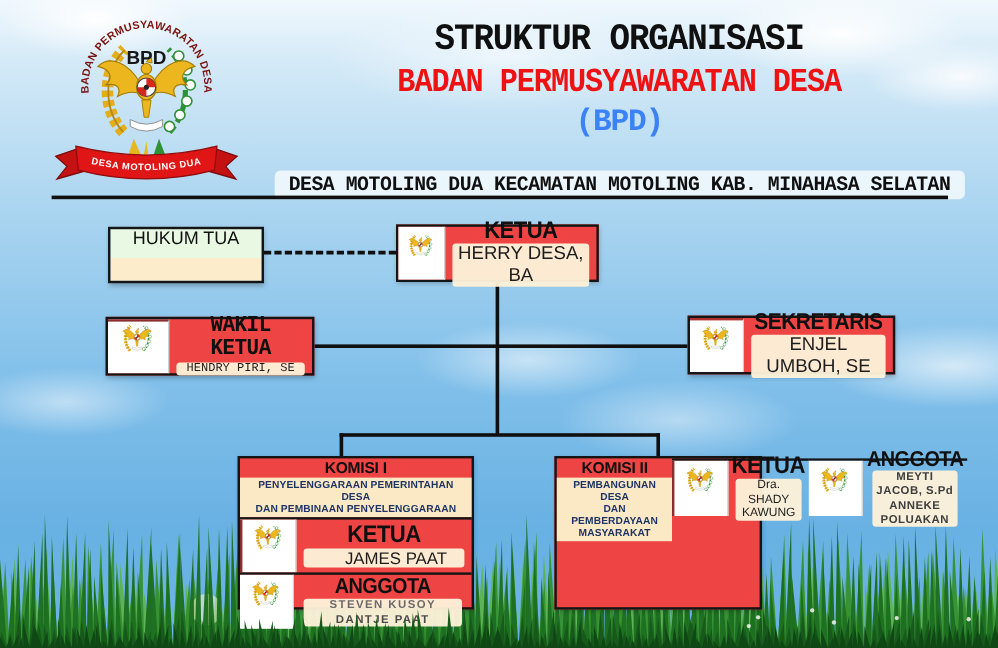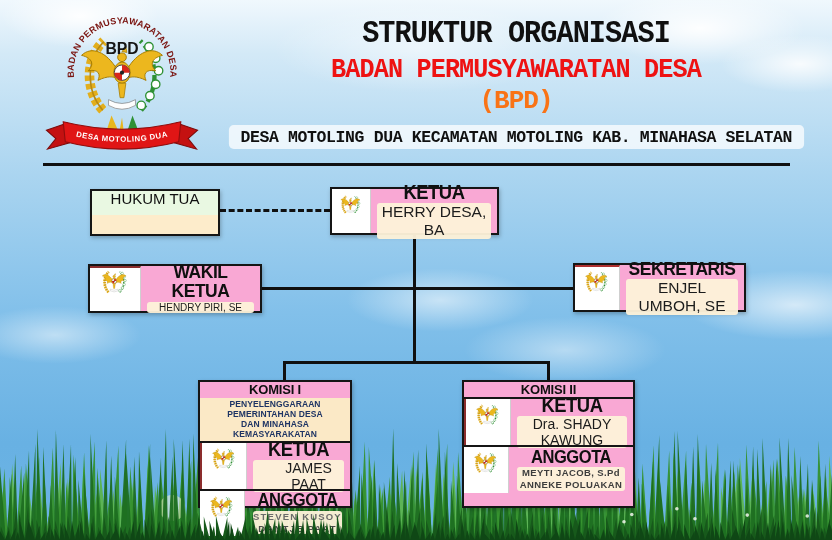--- a/index.html
+++ b/index.html
@@ -23,31 +23,31 @@
       radial-gradient(140px 46px at 565px 350px, rgba(255,255,255,.45), rgba(255,255,255,0) 72%);}
   #grassBack{position:absolute;left:0;bottom:0;z-index:2;}
   #grassFront{position:absolute;left:0;bottom:0;z-index:8;}
   
   .biglogo{position:absolute;left:38px;top:4px;z-index:5;}
   .titles{position:absolute;left:200px;top:0;width:632px;z-index:5;text-align:center;font-family:Liberation Mono, monospace;}
   .t1{margin-top:16px;font-size:31px;font-weight:bold;color:#101010;letter-spacing:-1px;
       transform:scaleX(.92);transform-origin:center;}
   .t2{margin-top:3px;font-size:28px;font-weight:bold;color:#ee1212;letter-spacing:-1px;
       transform:scaleX(.9);transform-origin:center;}
-  .t3{margin-top:1px;font-size:26px;font-weight:bold;color:#f97316;letter-spacing:-1px;}
-  .stripwrap{margin-top:9px;}
+  .t3{margin-top:1px;font-size:26px;font-weight:bold;color:#3b82f6;letter-spacing:-1px;}
+  .stripwrap{margin-top:26px;}
   .strip{display:inline-block;background:rgba(255,255,255,.74);border-radius:5px;
       padding:3px 12px 2px;font-size:17px;font-weight:bold;color:#101010;letter-spacing:-0.4px;
       transform:scaleX(.97);transform-origin:center;}
   .rule{position:absolute;left:43px;top:163px;width:747px;height:3px;background:#101010;z-index:5;}
   
   .ln{position:absolute;background:#101010;z-index:4;}
   .lndash{position:absolute;border-top:3px dashed #101010;z-index:4;}
   
-  .obox{position:absolute;z-index:5;border:2px solid #151515;background:#f9a8d4;
+  .obox{position:absolute;z-index:5;border:2px solid #151515;background:#ef4444;
         box-sizing:border-box;display:flex;box-shadow:1px 2px 4px rgba(0,0,0,.25);}
   .logocell{background:#fff;border-right:1px solid #cfcfcf;flex:0 0 auto;
         display:flex;align-items:center;justify-content:center;overflow:hidden;}
   .btxt{flex:1;display:flex;flex-direction:column;justify-content:center;text-align:center;min-width:0;}
   .bt{font-weight:bold;color:#101010;line-height:1.02;letter-spacing:-0.5px;
       transform:scaleX(.92);transform-origin:center;}
   .bname{background:rgba(253,241,216,.96);margin:1px 6px 2px;border-radius:3px;
       color:#1c1c1c;line-height:1.15;}
   .hukum{background:linear-gradient(180deg,#e9f8e2 0 56%,#fdeccb 56% 100%);
       align-items:flex-start;justify-content:center;}
@@ -156,21 +156,21 @@
       <svg width="32" height="42" viewBox="2 20 96 82">
           <use href="#bpd-emblem"></use>
         </svg>
     </div>
     <div class="btxt">
       <div class="bt" style="font-size:20px;">KETUA</div>
       <div class="bname" style="font-size:15.5px;">HERRY DESA, BA</div>
     </div>
   </div>
 
-  <div class="obox" style="left:88px;top:264px;width:174px;height:49px;">
+  <div class="obox" style="left:88px;top:264px;width:174px;height:49px;font-family:Liberation Mono, monospace;">
     <div class="logocell" style="width:50px;border-top:2px solid #8b2d2d;">
       <svg width="40" height="44" viewBox="2 20 96 82">
           <use href="#bpd-emblem"></use>
         </svg>
     </div>
     <div class="btxt">
       <div class="bt" style="font-size:19px;">WAKIL KETUA</div>
       <div class="bname" style="font-size:10px;">HENDRY PIRI, SE</div>
     </div>
   </div>
@@ -180,26 +180,26 @@
       <svg width="36" height="44" viewBox="2 20 96 82">
           <use href="#bpd-emblem"></use>
         </svg>
     </div>
     <div class="btxt">
       <div class="bt" style="font-size:19px;">SEKRETARIS</div>
       <div class="bname" style="font-size:15.5px;">ENJEL UMBOH, SE</div>
     </div>
   </div>
 
-  <div class="obox" style="left:198px;top:380px;width:154px;height:128px;flex-direction:column;">
+  <div class="obox" style="left:198px;top:380px;width:197px;height:128px;flex-direction:column;">
     <div class="kom-head">
       <div class="kom-title">KOMISI I</div>
       <div class="kom-desc-wrap">
         <div class="kom-desc">PENYELENGGARAAN PEMERINTAHAN DESA</div>
-        <div class="kom-desc">DAN MINAHASA KEMASYARAKATAN</div>
+        <div class="kom-desc">DAN PEMBINAAN PENYELENGGARAAN</div>
       </div>
     </div>
     <div class="kom-row">
       <div class="logocell" style="border-left:2px solid #8b2d2d;">
         <svg width="36" height="44" viewBox="2 20 96 82">
             <use href="#bpd-emblem"></use>
           </svg>
       </div>
       <div class="btxt">
         <div class="bt kt">KETUA</div>
@@ -215,33 +215,37 @@
       <div class="btxt">
         <div class="bt" style="font-size:18px;">ANGGOTA</div>
         <div class="smallnames">
           <div style="color:#6b6b6b;">STEVEN KUSOY</div>
           <div>DANTJE PAAT</div>
         </div>
       </div>
     </div>
   </div>
 
-  <div class="obox" style="left:462px;top:380px;width:173px;height:128px;flex-direction:column;">
+  <div class="obox" style="left:462px;top:380px;width:173px;height:128px;">
     <div class="kom-head">
       <div class="kom-title">KOMISI II</div>
+      <div class="kom-desc-wrap">
+        <div class="kom-desc">PEMBANGUNAN DESA</div>
+        <div class="kom-desc">DAN PEMBERDAYAAN MASYARAKAT</div>
+      </div>
     </div>
     <div class="kom-row">
       <div class="logocell" style="border-left:2px solid #8b2d2d;">
         <svg width="36" height="44" viewBox="2 20 96 82">
             <use href="#bpd-emblem"></use>
           </svg>
       </div>
       <div class="btxt">
         <div class="bt kt">KETUA</div>
-        <div class="bname" style="font-size:14px;">Dra. SHADY KAWUNG</div>
+        <div class="bname" style="font-size:10px;">Dra. SHADY KAWUNG</div>
       </div>
     </div>
     <div class="kom-row">
       <div class="logocell">
         <svg width="36" height="44" viewBox="2 20 96 82">
             <use href="#bpd-emblem"></use>
           </svg>
       </div>
       <div class="btxt">
         <div class="bt" style="font-size:18px;">ANGGOTA</div>

